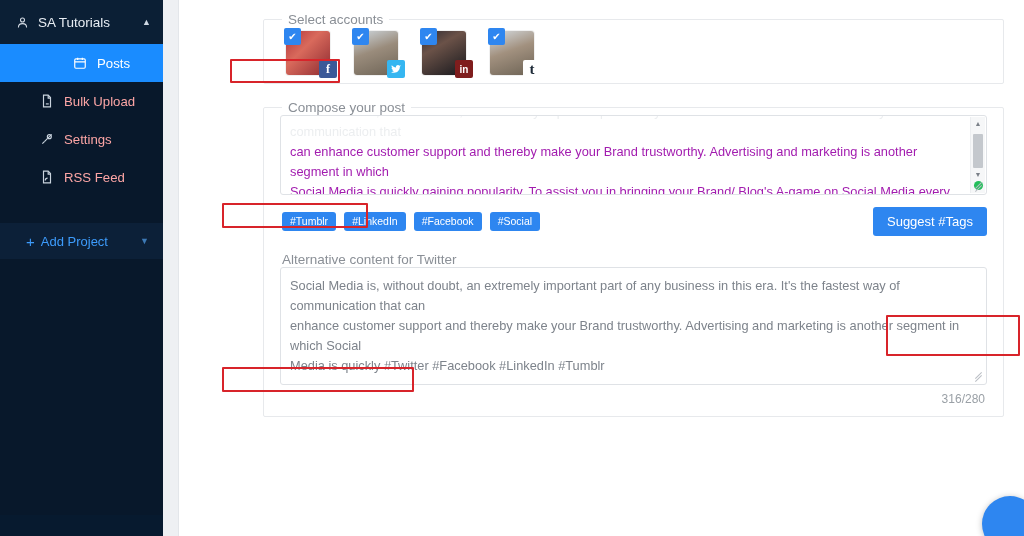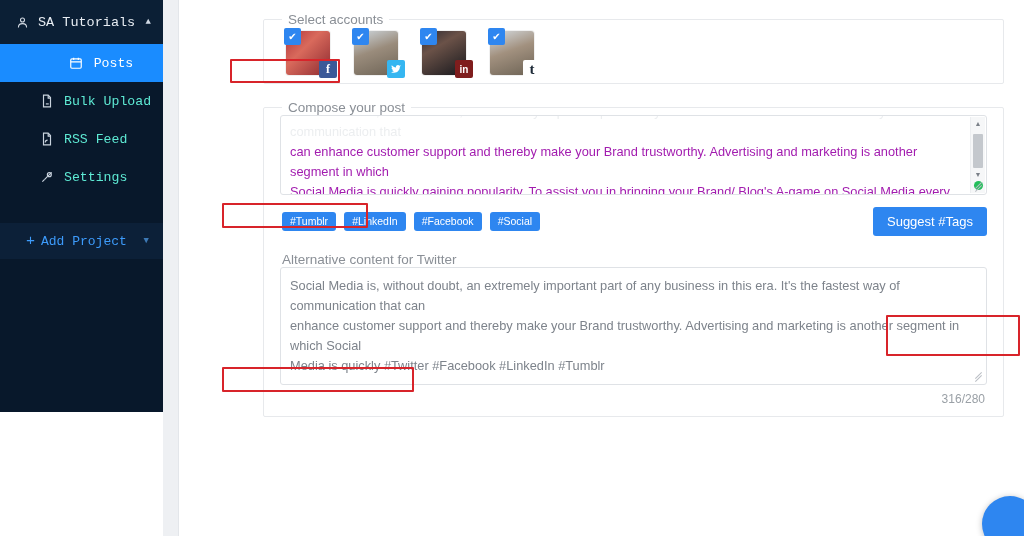--- a/index.html
+++ b/index.html
@@ -8,39 +8,38 @@
     width:1024px; height:536px;
     font-family:"Liberation Sans", sans-serif;
     background:#ffffff;
     overflow:hidden;
     position:relative;
   }
   #app { display:flex; width:1024px; height:536px; position:relative; }
 
   
   .sidebar {
-    width:163px; height:412px;
+    width:163px; height:536px;
     background:#071a2f;
     flex:0 0 163px;
     position:relative;
     overflow:hidden;
-    font-family:Liberation Mono, monospace;
   }
   .sb-project {
     height:44px; display:flex; align-items:center;
     padding:0 12px 0 14px; color:#e8edf3; font-size:13.5px;
     background:#0b1f35;
   }
   .sb-project .pico { width:16px; margin-right:8px; display:flex; align-items:center; justify-content:center; }
   .sb-project .ptitle { flex:1; }
   .sb-project .chev { color:#cfd8e3; font-size:9px; }
 
   .sb-item {
     height:38px; display:flex; align-items:center;
-    padding-left:38px; color:#5eead4; font-size:13.2px;
+    padding-left:38px; color:#fca5a5; font-size:13.2px;
     background:#08182b;
   }
   .sb-item.active { background:#1a8cff; color:#ffffff;justify-content:center; }
   .sb-item .ico { width:17px; margin-right:9px; display:flex; align-items:center; justify-content:center; }
 
   .sb-add {
     height:36px; display:flex; align-items:center;
     padding:0 14px 0 26px; background:#0c2038;
     color:#3d9bfb; font-size:13px;
   }
@@ -231,37 +230,37 @@
             <path d="M14 2v5h4"></path>
             <path d="M10 17h5"></path>
         </svg>
       </span>
       <span>Bulk Upload</span>
     </div>
 
     <div class="sb-item">
       <span class="ico">
         <svg width="14" height="14" viewBox="0 0 24 24" fill="none" stroke="#c9d3de" stroke-width="2">
+          <path d="M20 4l-7 7M8 16l-4 4"></path>
+            <circle cx="16" cy="8" r="3.4"></circle>
+            <path d="M13 11l-5 5"></path>
+        </svg>
+      </span>
+      <span>Settings</span>
+    </div>
+
+    <div class="sb-item">
+      <span class="ico">
+        <svg width="14" height="14" viewBox="0 0 24 24" fill="none" stroke="#c9d3de" stroke-width="2">
           <path d="M6 2h8l4 4v16H6z"></path>
             <path d="M14 2v5h4"></path>
             <path d="M9 18a4 4 0 014-4"></path>
         </svg>
       </span>
       <span>RSS Feed</span>
-    </div>
-
-    <div class="sb-item">
-      <span class="ico">
-        <svg width="14" height="14" viewBox="0 0 24 24" fill="none" stroke="#c9d3de" stroke-width="2">
-          <path d="M20 4l-7 7M8 16l-4 4"></path>
-            <circle cx="16" cy="8" r="3.4"></circle>
-            <path d="M13 11l-5 5"></path>
-        </svg>
-      </span>
-      <span>Settings</span>
     </div>
 
     <div style="height:27px;background:#08182b;"></div>
 
     <div class="sb-add">
       <span class="plus">+</span>
       <span class="lbl">Add Project</span>
       <span class="chev">▼</span>
     </div>
 

